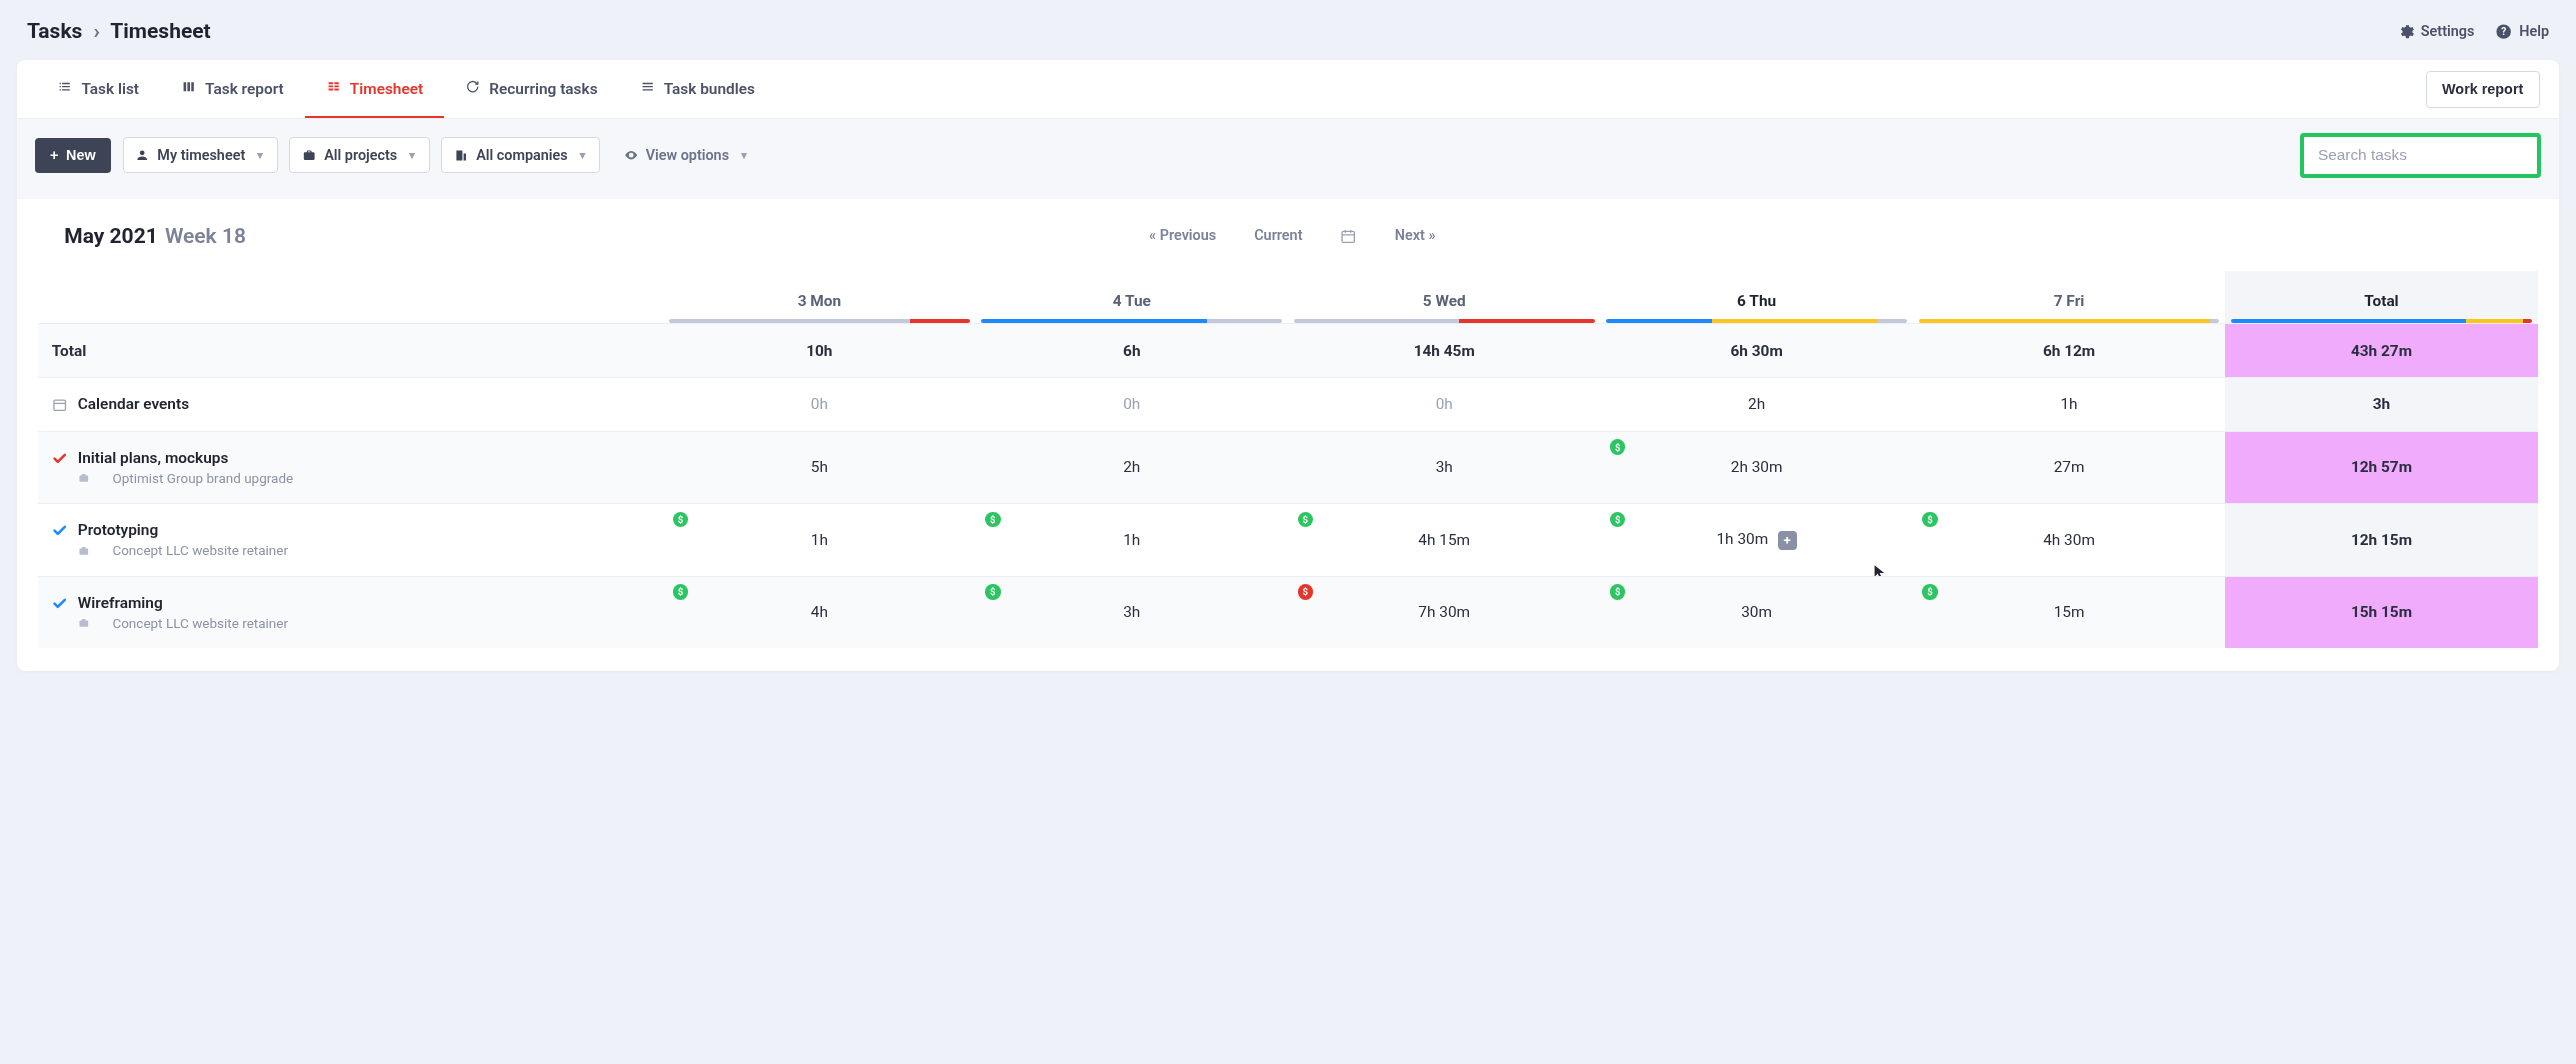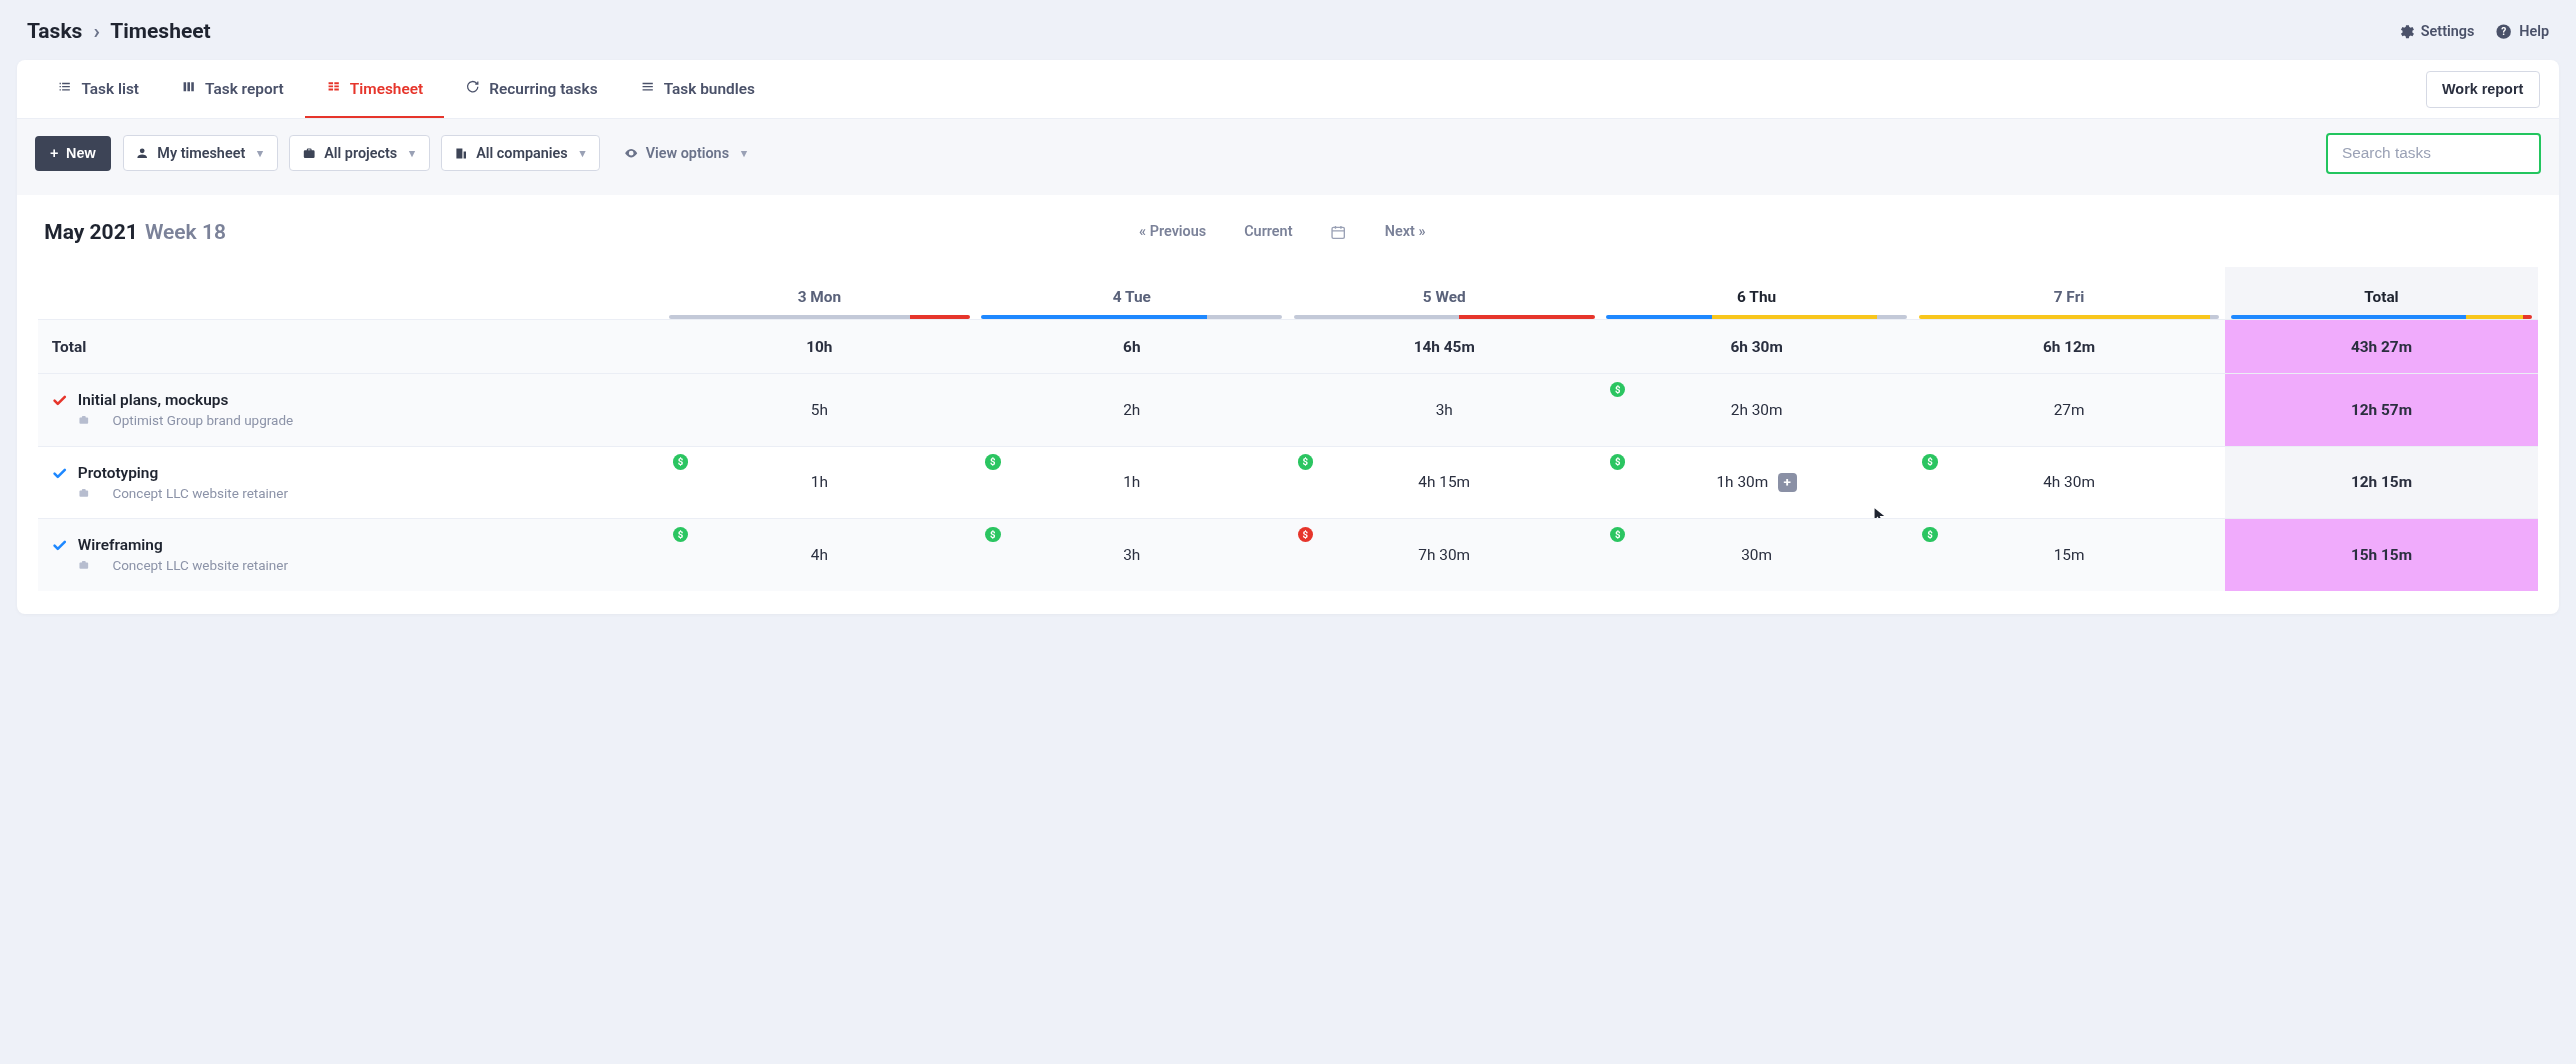--- a/index.html
+++ b/index.html
@@ -22,25 +22,25 @@
   .tab-spacer { flex:1; }
   .btn-outline { border:1px solid #d5d9e4; border-radius:3.9px; background:#fff; padding:9.6px 15.4px; font-weight:700; color:#2a2f3f; cursor:pointer; font-size:14.4px; }
   
   .filters { display:flex; align-items:center; gap:11.6px; padding:13.5px 17.3px 21px; background:#f6f7fa; border-top:1px solid #ebeef5; }
   .btn-dark { background:#3d4456; color:#fff; border:none; border-radius:3.9px; padding:9.6px 15.4px; font-weight:700; cursor:pointer; font-size:14.4px; display:flex; align-items:center; gap:7.7px; }
   .chip { background:#fff; border:1px solid #d5d9e4; border-radius:3.9px; padding:8.7px 11.6px; display:flex; align-items:center; gap:7.7px; font-weight:600; color:#3d4456; cursor:pointer; font-size:14.4px; }
   .chip.ghost { background:transparent; border:none; color:#6b738a; }
   .chip .caret { color:#9aa1b5; font-size:10.6px; margin-left:1.9px; }
   .chip svg { width:14.4px; height:14.4px; }
   .filters .spacer { flex:1; }
-  .search { border:2px solid #22c55e; border-radius:3.9px; padding:9.6px 13.5px; font-size:15.4px; width:215px; color:#2a2f3f; background:#fff; }
+  .search { border:4px solid #22c55e; border-radius:3.9px; padding:9.6px 13.5px; font-size:15.4px; width:241px; color:#2a2f3f; background:#fff; }
   .search::placeholder { color:#9aa1b5; }
   
   .datebar { display:flex; align-items:center; padding:25px 27px 13.5px; }
-  .datebar h2 { font-size:21px; font-weight:700; }
+  .datebar h2 { font-size:21px; font-weight:700;margin-left:20px; }
   .datebar .weeknum { color:#7b8299; font-weight:600; margin-left:1.9px; }
   .navset { flex:1; display:flex; justify-content:center; gap:38px; color:#7b8299; font-weight:600; }
   .navset span { cursor:pointer; }
   .navset svg { width:16.4px; height:16.4px; vertical-align:middle; }
   
   table { width:calc(100% - 42px); margin:9.6px 21px 23px; border-collapse:separate; border-spacing:0; }
   col.task-col { width:25%; }
   col.day-col  { width:12.5%; }
   col.total-col{ width:12.5%; }
   th, td { text-align:center; }
@@ -242,20 +242,39 @@
         </thead>
       <tbody id="tbody">
           <tr class="totalrow alt">
             <td class="taskcell"><span class="taskcell-label">Total</span></td>
             <td>10h</td>
             <td>6h</td>
             <td>14h 45m</td>
             <td>6h 30m</td>
             <td>6h 12m</td>
             <td class="total-col">43h 27m</td>
+          </tr>
+          <tr>
+            <td class="taskcell">
+              <div class="taskrow">
+                <svg viewBox="0 0 24 24">
+                  <rect x="3" y="5" width="18" height="16" rx="2" fill="none" stroke="#9aa1b5" stroke-width="2"></rect>
+                  <line x1="3" y1="10" x2="21" y2="10" stroke="#9aa1b5" stroke-width="2"></line>
+                </svg>
+                <div>
+                  <div class="taskmain">Calendar events</div>
+                </div>
+              </div>
+            </td>
+            <td class="muted"><span>0h</span></td>
+            <td class="muted"><span>0h</span></td>
+            <td class="muted"><span>0h</span></td>
+            <td class=""><span>2h</span></td>
+            <td class=""><span>1h</span></td>
+            <td class="total-col">3h</td>
           </tr>
           <tr class="alt">
             <td class="taskcell">
               <div class="taskrow">
                 <svg viewBox="0 0 24 24">
                   <path fill="none" stroke="#e6352b" stroke-width="4" stroke-linecap="round" stroke-linejoin="round" d="M4 12l5 5L20 6"></path>
                 </svg>
                 <div>
                   <div class="taskmain">Initial plans, mockups</div>
                   <div class="tasksub">

